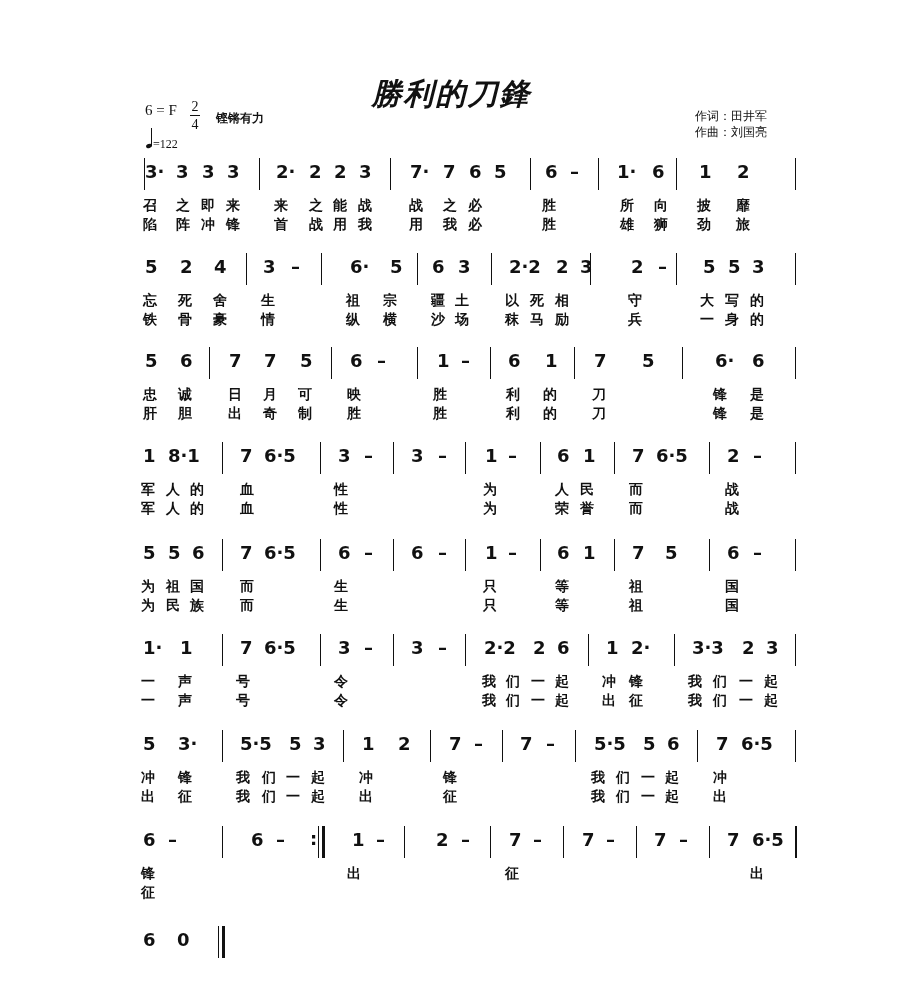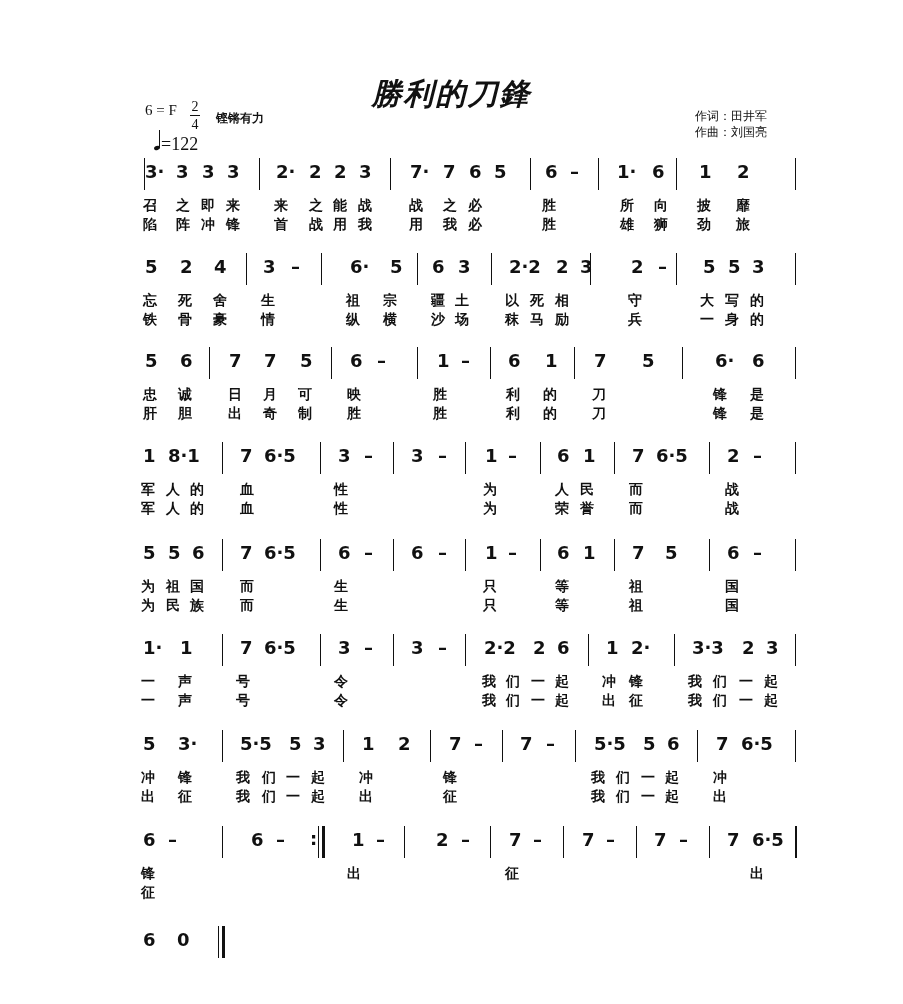--- a/index.html
+++ b/index.html
@@ -4,21 +4,21 @@
 <style>
   html, body { margin: 0; padding: 0; background: #ffffff; }
   body { width: 903px; height: 1004px; position: relative; overflow: hidden;
          font-family: "DejaVu Sans", "Liberation Sans", sans-serif; color: #111; }
   .title { position: absolute; left: 0; width: 903px; top: 74px; text-align: center;
            font-family: "DejaVu Serif", "Liberation Serif", serif; font-weight: bold;
            font-size: 30px; letter-spacing: 2px; font-style: italic; }
   .key { position: absolute; left: 145px; top: 102px; font-family: "Liberation Serif", serif; font-size: 15px; }
   .ts { position: absolute; left: 190px; top: 98px; font-family: "Liberation Serif", serif; font-size: 14px; text-align: center; line-height: 17px; }
   .tempo-mark { position: absolute; left: 216px; top: 110px; font-size: 12px; font-weight: bold; }
-  .bpm { position: absolute; left: 145px; top: 134px; font-family: "Liberation Serif", serif; font-size: 18px; margin-left: 8px; }
+  .bpm { position: absolute; left: 145px; top: 134px; font-family: "Liberation Serif", serif; font-size: 12px; }
   .bpm .note { display: inline-block; position: relative; width: 8px; height: 14px; }
   .bpm .note::before { content: ""; position: absolute; left: 1px; bottom: 0; width: 6px; height: 4px; background: #111; border-radius: 50%; transform: rotate(-20deg); }
   .bpm .note::after { content: ""; position: absolute; left: 6px; bottom: 2px; width: 1px; height: 18px; background: #111; }
   .credits { position: absolute; left: 695px; top: 108px; font-size: 12px; line-height: 16px; }
   .bar { position: absolute; top: 0; width: 1px; height: 32px; background: #111; }
   .bar.double { width: 2px; }
   .bar.final::after { content: ""; position: absolute; left: 4px; top: 0; width: 3px; height: 32px; background: #111; }
   .bar.repeat::before { content: ":"; position: absolute; left: -8px; top: 2px; font-weight: bold; font-size: 18px; }
   .bar.repeat::after { content: ""; position: absolute; left: 4px; top: 0; width: 3px; height: 32px; background: #111; }
   .n { position: absolute; top: 4px; font-weight: bold; font-size: 18px; line-height: 20px; }

